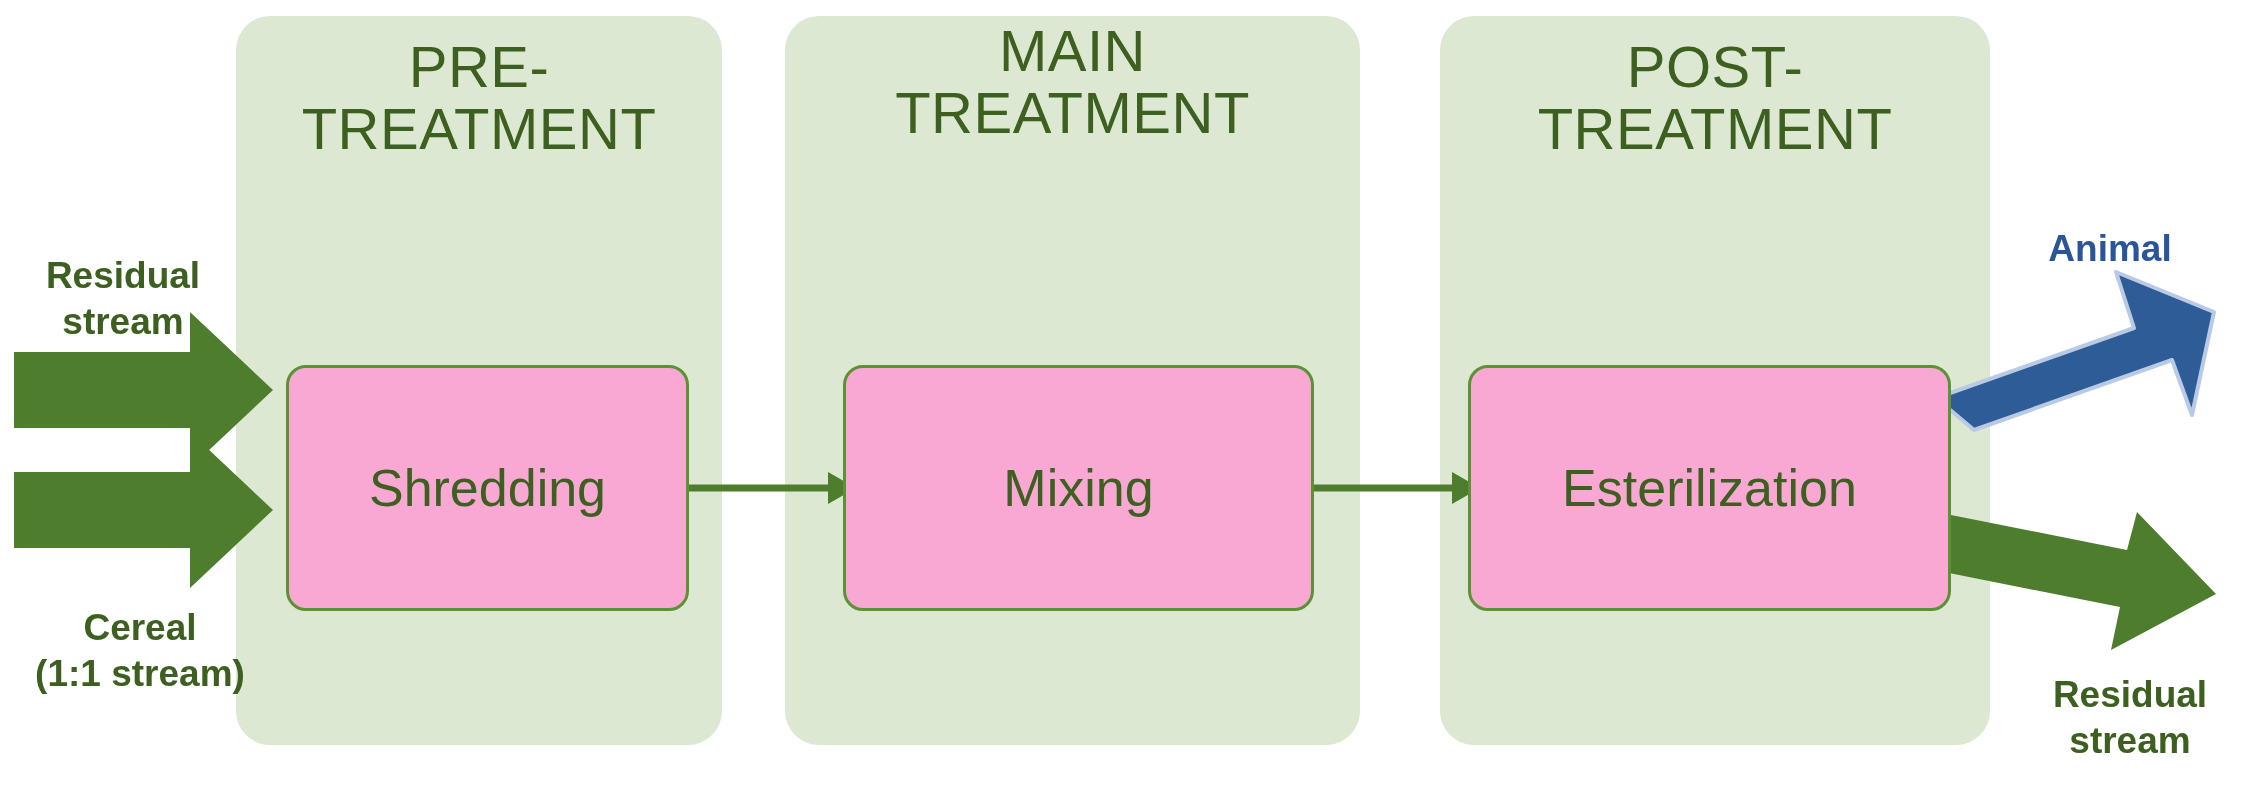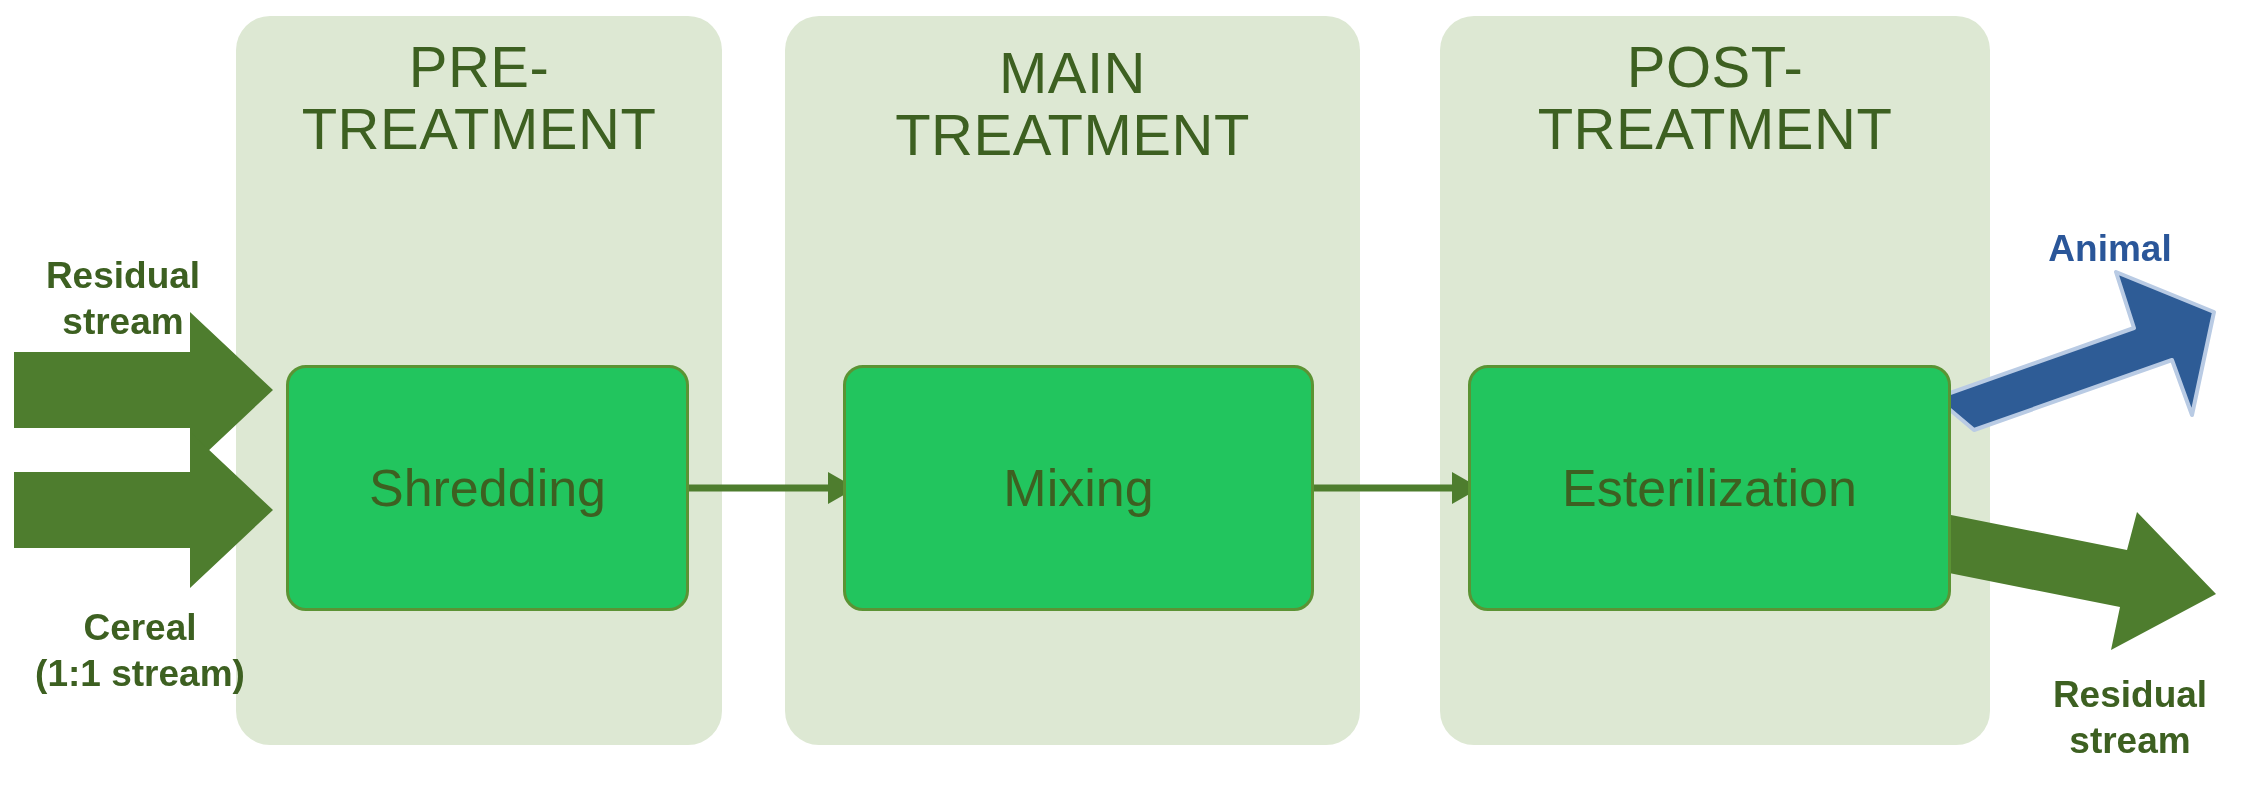--- a/index.html
+++ b/index.html
@@ -1,42 +1,42 @@
 <!DOCTYPE html>
 <html><head>
 <meta charset="utf-8">
 <style>
   html,body{margin:0;padding:0;background:#fff;}
   body{width:2258px;height:800px;font-family:"Liberation Sans",sans-serif;overflow:hidden;}
   #stage{position:relative;width:2258px;height:568px;background:#ffffff;}
   .panel{position:absolute;background:#dde8d3;border-radius:34px;}
   .panel-title{position:absolute;text-align:center;color:#3d6021;
     font-size:58px;line-height:62px;font-weight:400;letter-spacing:.5px;}
-  .pbox{position:absolute;background:#22c55e;border:3px solid #5b9334;
+  .pbox{position:absolute;background:#f9a8d4;border:3px solid #5b9334;
     border-radius:20px;display:flex;align-items:center;justify-content:center;}
   .pbox span{color:#3d6021;font-size:52px;font-weight:400;line-height:1;}
   .lbl{position:absolute;font-weight:bold;line-height:46px;}
   .lbl.green{color:#3d6021;font-size:37px;}
   .lbl.blue{color:#2a5699;font-size:37px;}
   svg.layer{position:absolute;left:0;top:0;width:2258px;height:800px;overflow:visible;}
 </style>
 </head>
 <body>
 
 <div id="stage">
 
   <div class="panel" style="left:236px;top:16px;width:486px;height:729px;"></div>
   <div class="panel" style="left:785px;top:16px;width:575px;height:729px;"></div>
   <div class="panel" style="left:1440px;top:16px;width:550px;height:729px;"></div>
 
   <div class="panel-title" style="left:236px;top:36px;width:486px;">
     <div>PRE-</div>
     <div>TREATMENT</div>
   </div>
-  <div class="panel-title" style="left:785px;top:42px;width:575px;">
+  <div class="panel-title" style="left:785px;top:20px;width:575px;">
     <div>MAIN</div>
     <div>TREATMENT</div>
   </div>
   <div class="panel-title" style="left:1440px;top:36px;width:550px;">
     <div>POST-</div>
     <div>TREATMENT</div>
   </div>
 
   <svg class="layer" viewBox="0 0 2258 800">
 

